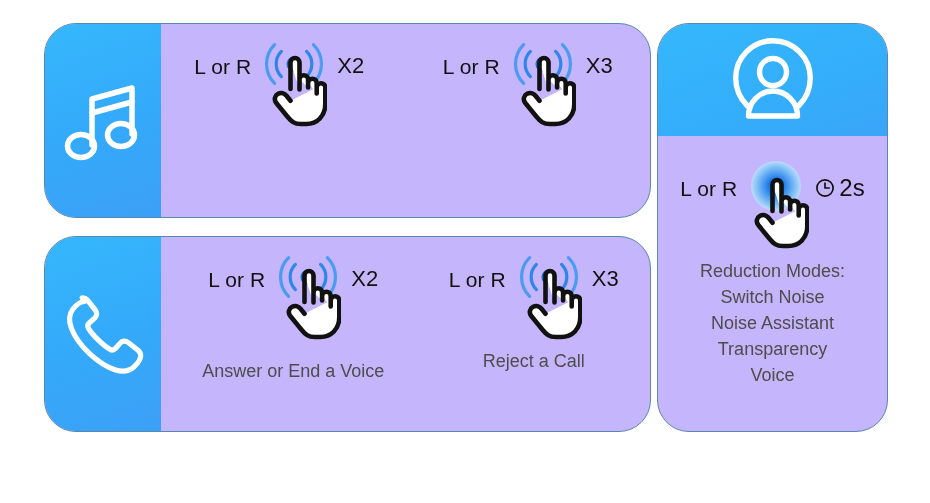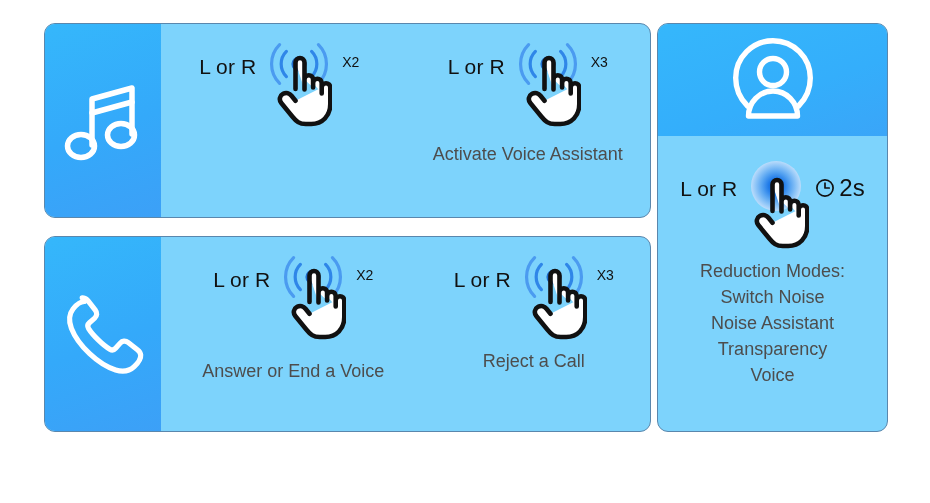--- a/index.html
+++ b/index.html
@@ -19,23 +19,23 @@
     position: absolute;
     left: 0; top: 0;
     width: 930px;
     height: 503px;
   }
 
   
   .card {
     position: absolute;
     box-sizing: border-box;
-    background: #7dd3fc;
+    background: #c4b5fd;
     border: 1.5px solid #5a87ad;
-    border-radius: 11px;
+    border-radius: 32px;
     overflow: hidden;
   }
 
   
   #row-music  { left: 44px; top: 23px;  width: 607px; height: 195px; }
   #row-call   { left: 44px; top: 236px; width: 607px; height: 196px; }
 
   .row-inner {
     position: absolute;
     inset: 0;
@@ -78,21 +78,21 @@
   }
   .gesture-side {
     font-size: 21px;
     color: #111111;
     line-height: 1;
     padding-top: 18px;
     white-space: nowrap;
     letter-spacing: 0.1px;
   }
   .gesture-count {
-    font-size: 14px;
+    font-size: 22px;
     color: #111111;
     line-height: 1;
     padding-top: 17px;
     white-space: nowrap;
   }
   .tap-wrap {
     width: 66px;
     height: 92px;
     position: relative;
     flex: 0 0 66px;
@@ -227,21 +227,20 @@
                 <path d="M29.5 24.5v26.5M29.5 24.5a4.5 4.5 0 0 1 9 0v27
                          M38.5 41.5a4.3 4.3 0 0 1 8.6 0v8
                          M47.1 45a4.3 4.3 0 0 1 8.6 0v10.5
                          M55.7 49.5a4.3 4.3 0 0 1 8.6 0V66c0 12-8 20-19 20h-5.5
                          c-6.5 0-9.5-2.6-13.5-7.5l-11-13.5c-2.6-3.2-1.6-7.4 1.8-9.2
                          3-1.6 6.3-.7 8.4 1.9l4 5" stroke="#111111" stroke-width="4.6" stroke-linecap="round" stroke-linejoin="round" fill="#ffffff"></path>
               </svg>
             </span>
             <span class="gesture-count">X3</span>
           </div>
-          <div class="action-label">Activate Voice Assistant</div>
         </div>
 
       </div>
     </div>
   </div>
 
   <div class="card" id="row-call">
     <div class="row-inner">
 
       <div class="cat-panel">

